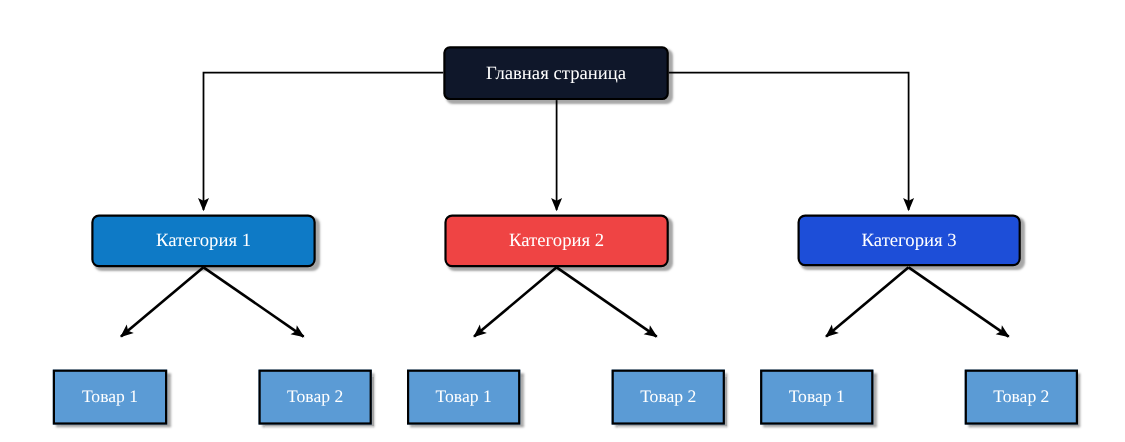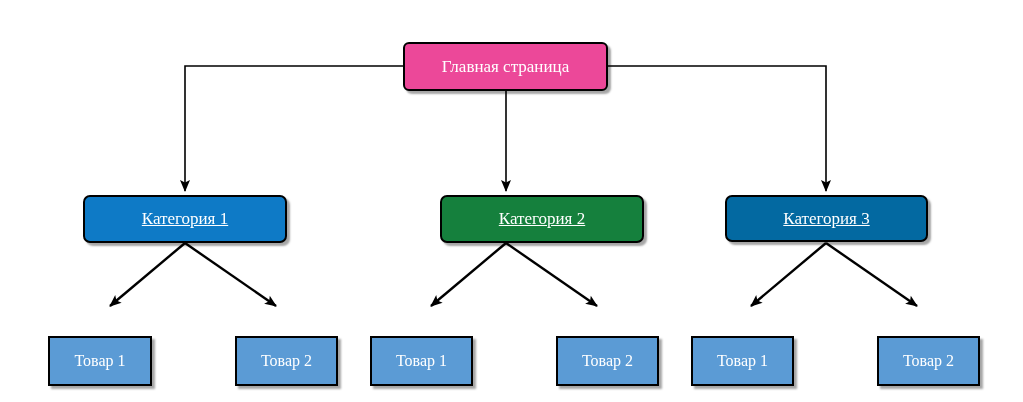--- a/index.html
+++ b/index.html
@@ -35,21 +35,20 @@
   }
   .node-root {
     left: 403px; top: 42px;
     width: 205px; height: 49px;
     border-radius: 6px;
   }
   .node-category {
     top: 195px;
     width: 204px; height: 48px;
     border-radius: 7px;
-    text-decoration: underline;
   }
   .node-category.c1 { left: 83px; }
   .node-category.c2 { left: 404px; }
   .node-category.c3 { left: 725px; width: 203px; height: 47px; }
   .node-product {
     top: 312px;
     width: 103px; height: 50px;
     border-width: 2.5px;
     border-radius: 0;
     font-size: 16px;
@@ -83,27 +82,27 @@
     <path class="edge-diag" d="M185 243 L110 306" marker-end="url(#arrowhead)"></path>
     <path class="edge-diag" d="M185 243 L276 306" marker-end="url(#arrowhead)"></path>
 
     <path class="edge-diag" d="M506 243 L431 306" marker-end="url(#arrowhead)"></path>
     <path class="edge-diag" d="M506 243 L597 306" marker-end="url(#arrowhead)"></path>
 
     <path class="edge-diag" d="M826 243 L751 306" marker-end="url(#arrowhead)"></path>
     <path class="edge-diag" d="M826 243 L917 306" marker-end="url(#arrowhead)"></path>
   </svg>
 
-  <div class="node node-root" style="background-color: #ec4899;">Главная страница</div>
+  <div class="node node-root" style="background-color: #0f172a;">Главная страница</div>
 
   <div class="node node-category c1" style="background-color: rgb(14, 122, 198);">Категория 1</div>
 
-  <div class="node node-category c2" style="background-color: #15803d; margin-left: 36px;">Категория 2</div>
+  <div class="node node-category c2" style="background-color: #ef4444;">Категория 2</div>
 
-  <div class="node node-category c3" style="background-color: #0369a1;">Категория 3</div>
+  <div class="node node-category c3" style="background-color: #1d4ed8;">Категория 3</div>
 
   <div class="node node-product p11" style="background-color: rgb(91, 155, 213);">Товар 1</div>
 
   <div class="node node-product p12" style="background-color: rgb(91, 155, 213);">Товар 2</div>
 
   <div class="node node-product p21" style="background-color: rgb(91, 155, 213);">Товар 1</div>
 
   <div class="node node-product p22" style="background-color: rgb(91, 155, 213);">Товар 2</div>
 
   <div class="node node-product p31" style="background-color: rgb(91, 155, 213);">Товар 1</div>

